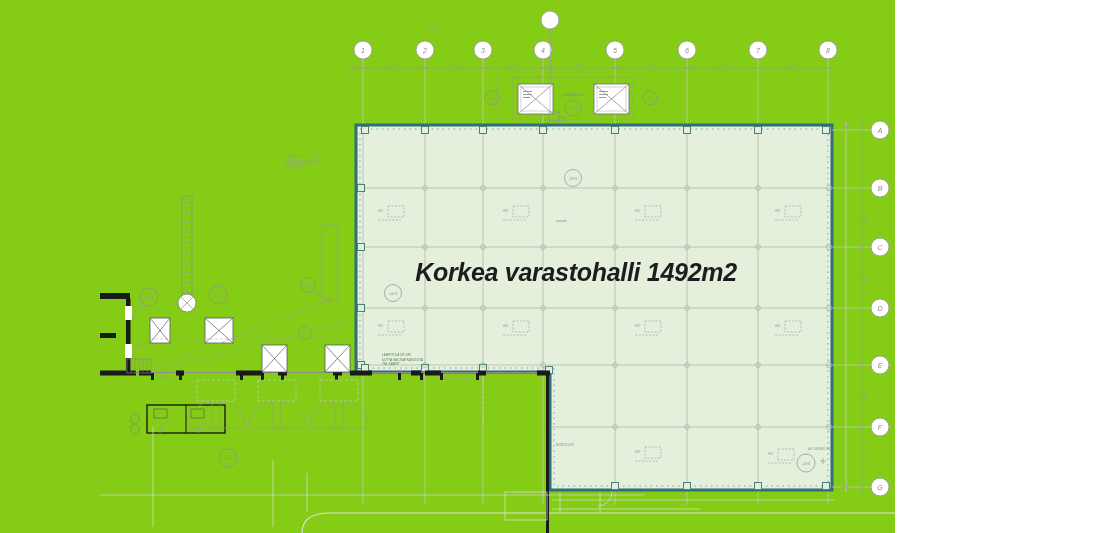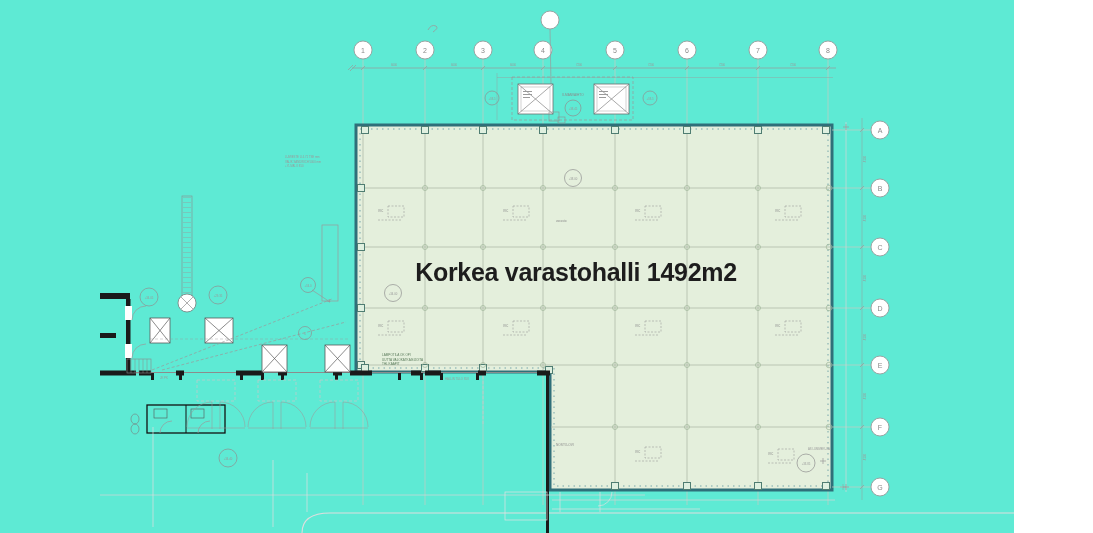--- a/index.html
+++ b/index.html
@@ -1,17 +1,17 @@
 <!DOCTYPE html>
 <html><head>
 <meta charset="utf-8">
 <style>
   html,body{margin:0;padding:0;background:#ffffff;}
-  #stage{position:relative;width:1014px;height:533px;background:#5eead4;overflow:hidden;
-         font-family:"Liberation Sans",sans-serif;}
+  #stage{position:relative;width:895px;height:533px;background:#84cc16;overflow:hidden;
+         font-family:"Liberation Sans",sans-serif;font-style:italic;}
   svg{position:absolute;left:0;top:0;}
   text{font-family:"Liberation Sans",sans-serif;}
   .bub{font-size:7px;fill:#8a8a8a;text-anchor:middle;}
   .t3{font-size:3.2px;fill:#8a8a8a;}
   .t3c{font-size:3.2px;fill:#8a8a8a;text-anchor:middle;}
   .t28{font-size:2.8px;fill:#9a9a9a;}
   .t28c{font-size:2.8px;fill:#9a9a9a;text-anchor:middle;}
   .tg{font-size:3.1px;fill:#5d7d5d;}
   .main-label{font-size:25px;font-weight:bold;fill:#1d1d1d;text-anchor:middle;letter-spacing:-0.3px;}
   .thin{stroke:#9a9a9a;stroke-width:0.7;fill:none;}

